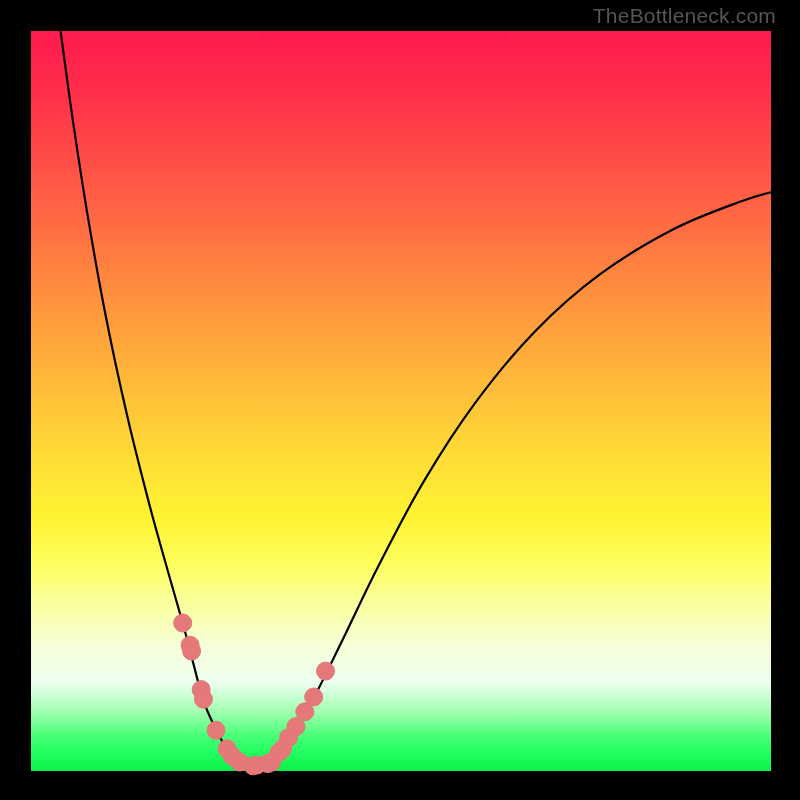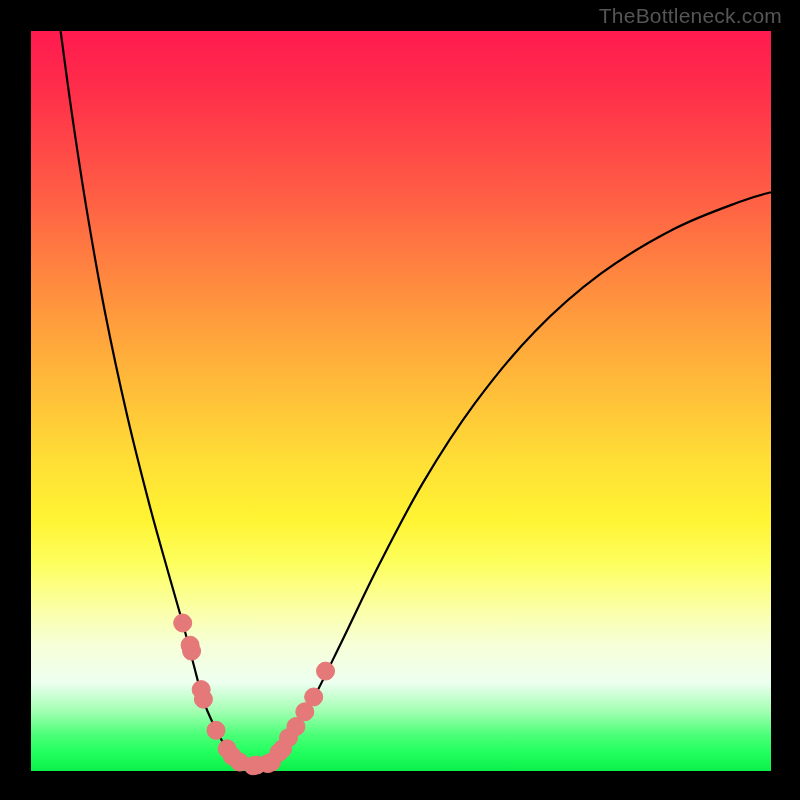--- a/index.html
+++ b/index.html
@@ -13,21 +13,21 @@
   }
   .stage {
     position: relative;
     width: 800px;
     height: 800px;
     background: #000;
   }
   .watermark {
     position: absolute;
     top: 4px;
-    right: 18px;
+    right: 24px;
     color: #555;
     font-size: 21px;
     font-weight: 500;
     letter-spacing: 0.2px;
     z-index: 30;
     user-select: none;
   }
   .plot {
     position: absolute;
     left: 31px;

